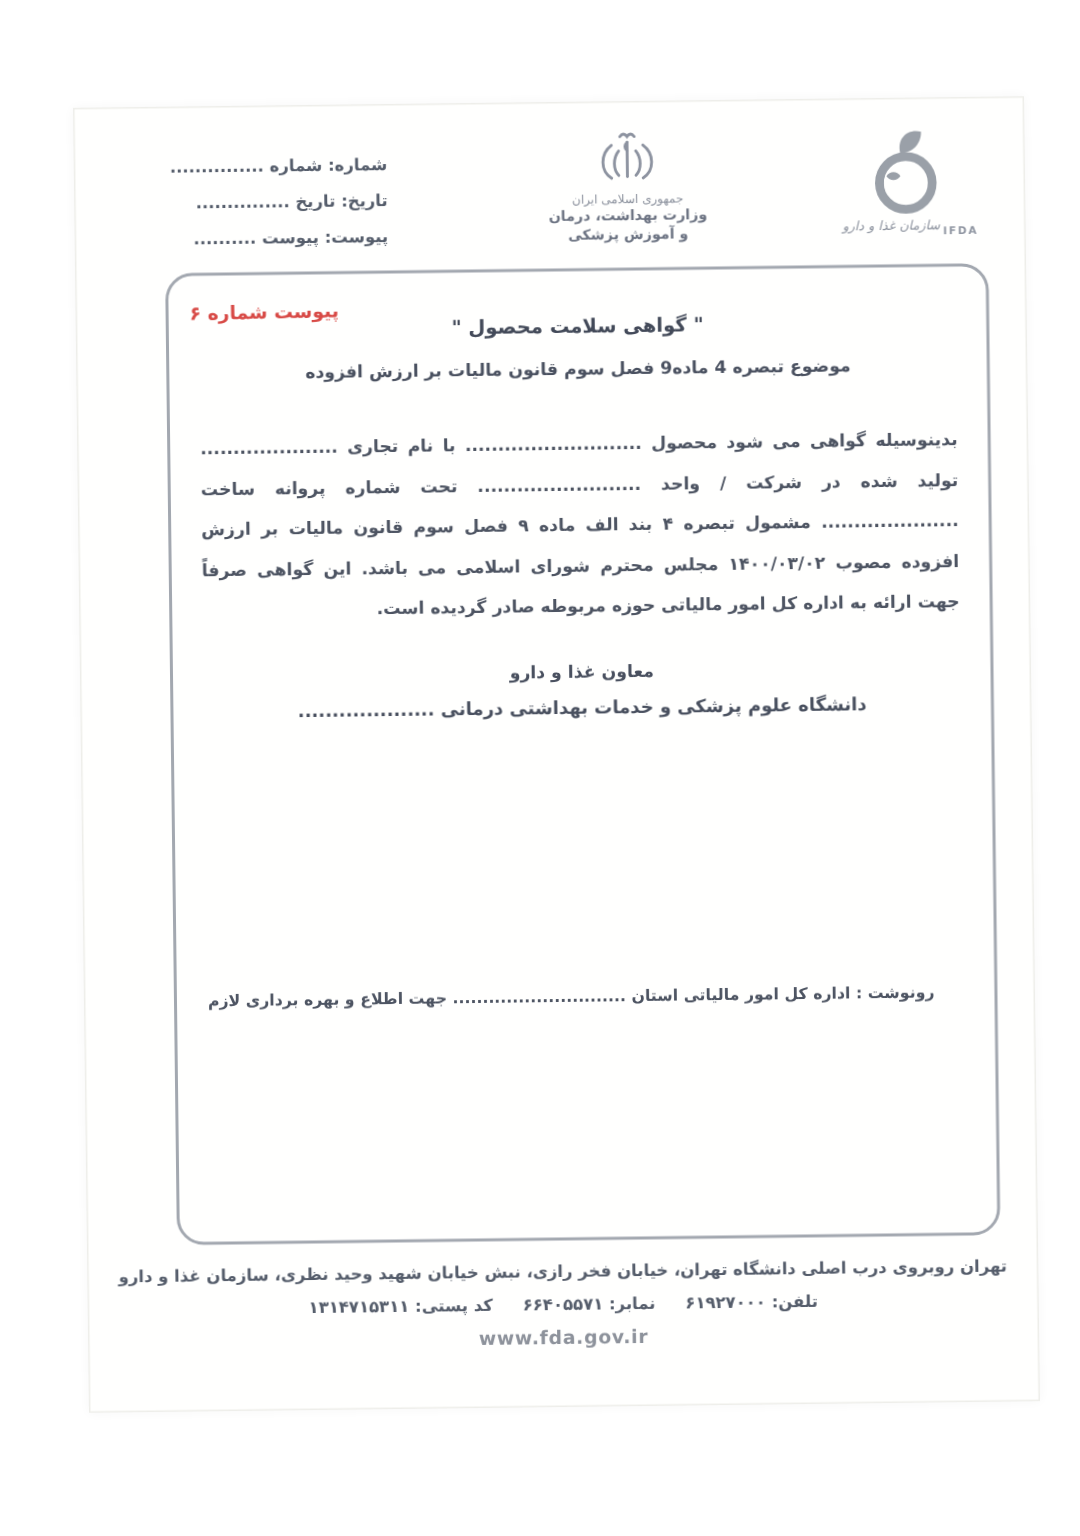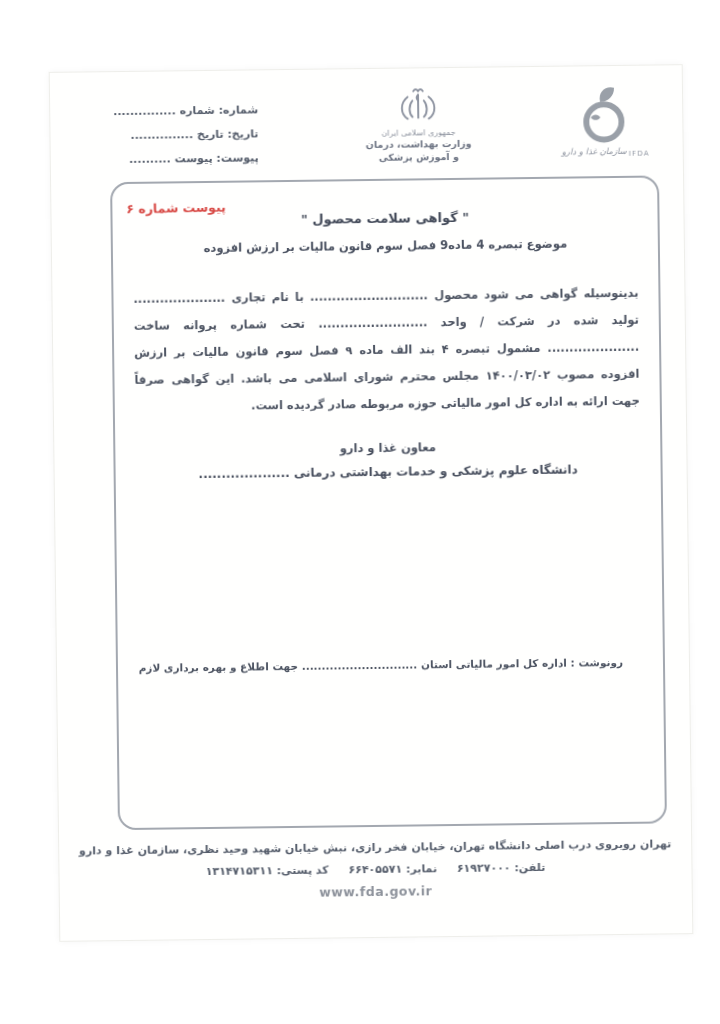--- a/index.html
+++ b/index.html
@@ -33,21 +33,21 @@
   .ministry-country{font-size:8px;color:#8b919d;letter-spacing:.3px;}
   .ministry-name{font-size:9.5px;font-weight:bold;color:#6d7483;line-height:13px;}
   .ifda-block{position:absolute;left:470px;top:10px;width:160px;height:90px;}
   .ifda-block svg{position:absolute;left:44px;top:6px;}
   .ifda-caption{
     position:absolute;left:-14px;top:70px;width:120px;text-align:right;
     font-size:8.5px;font-style:italic;color:#8b919d;direction:rtl;white-space:nowrap;
   }
   .ifda-abbr{
     position:absolute;left:108px;top:74px;
-    font-size:7px;letter-spacing:1.2px;color:#9096a2;font-weight:normal;
+    font-size:7px;letter-spacing:1.2px;color:#9096a2;font-weight:bold;
   }
   
   .box{
     position:absolute;left:59px;top:110px;width:545px;height:644px;
     border:2px solid #a3a8b0;border-radius:18px;
   }
   .stamp{
     position:absolute;left:14px;top:17px;
     direction:rtl;font-size:12.5px;font-weight:bold;color:#d84a46;
     transform:rotate(-0.4deg);white-space:nowrap;

